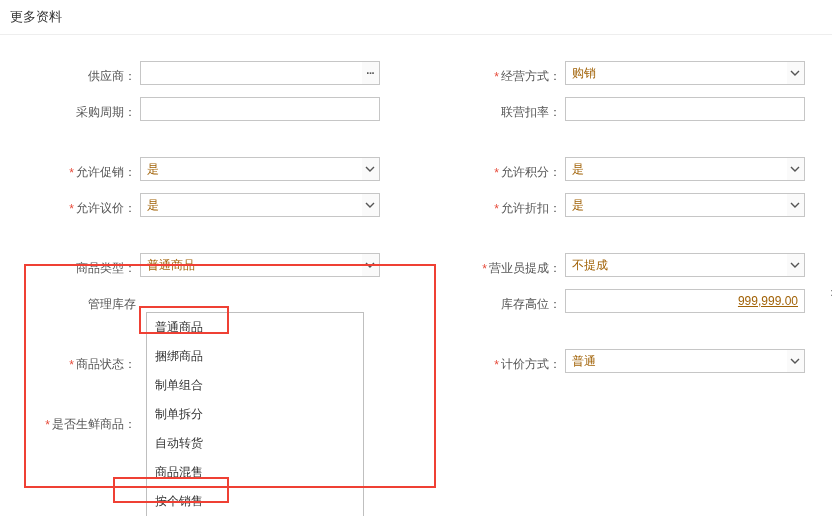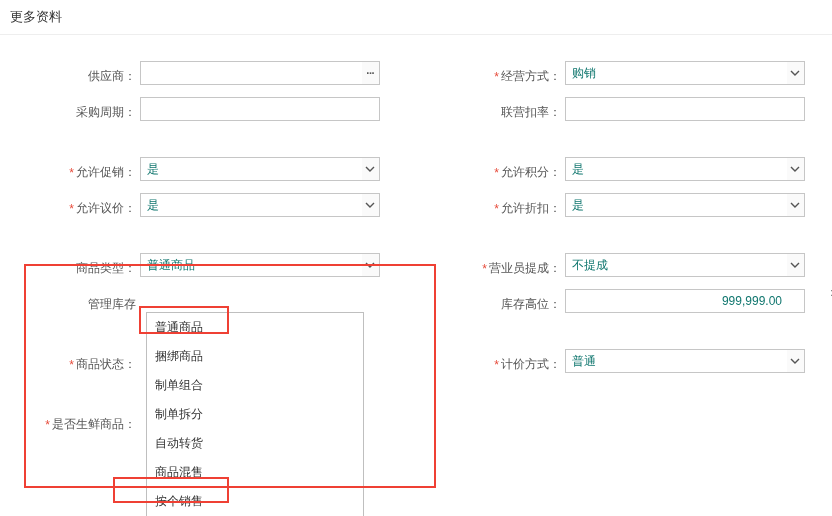--- a/index.html
+++ b/index.html
@@ -50,24 +50,24 @@
     display: flex;
   }
   .text-input, .select-display, .num-display {
     width: 100%;
     height: 24px;
     border: 1px solid #c6c6c6;
     padding: 0 6px;
     font-size: 12px;
     line-height: 22px;
     background: #fff;
-    color: #0f766e;
+    color: #a16207;
     outline: none;
   }
-  .num-display { text-align: right; padding-right: 22px; }
+  .num-display { text-align: right; padding-right: 6px; text-decoration: underline; }
   .lookup-btn, .dd-btn {
     width: 20px;
     height: 24px;
     border: 1px solid #c6c6c6;
     border-left: none;
     background: #fafafa;
     display: flex;
     align-items: center;
     justify-content: center;
     cursor: pointer;

